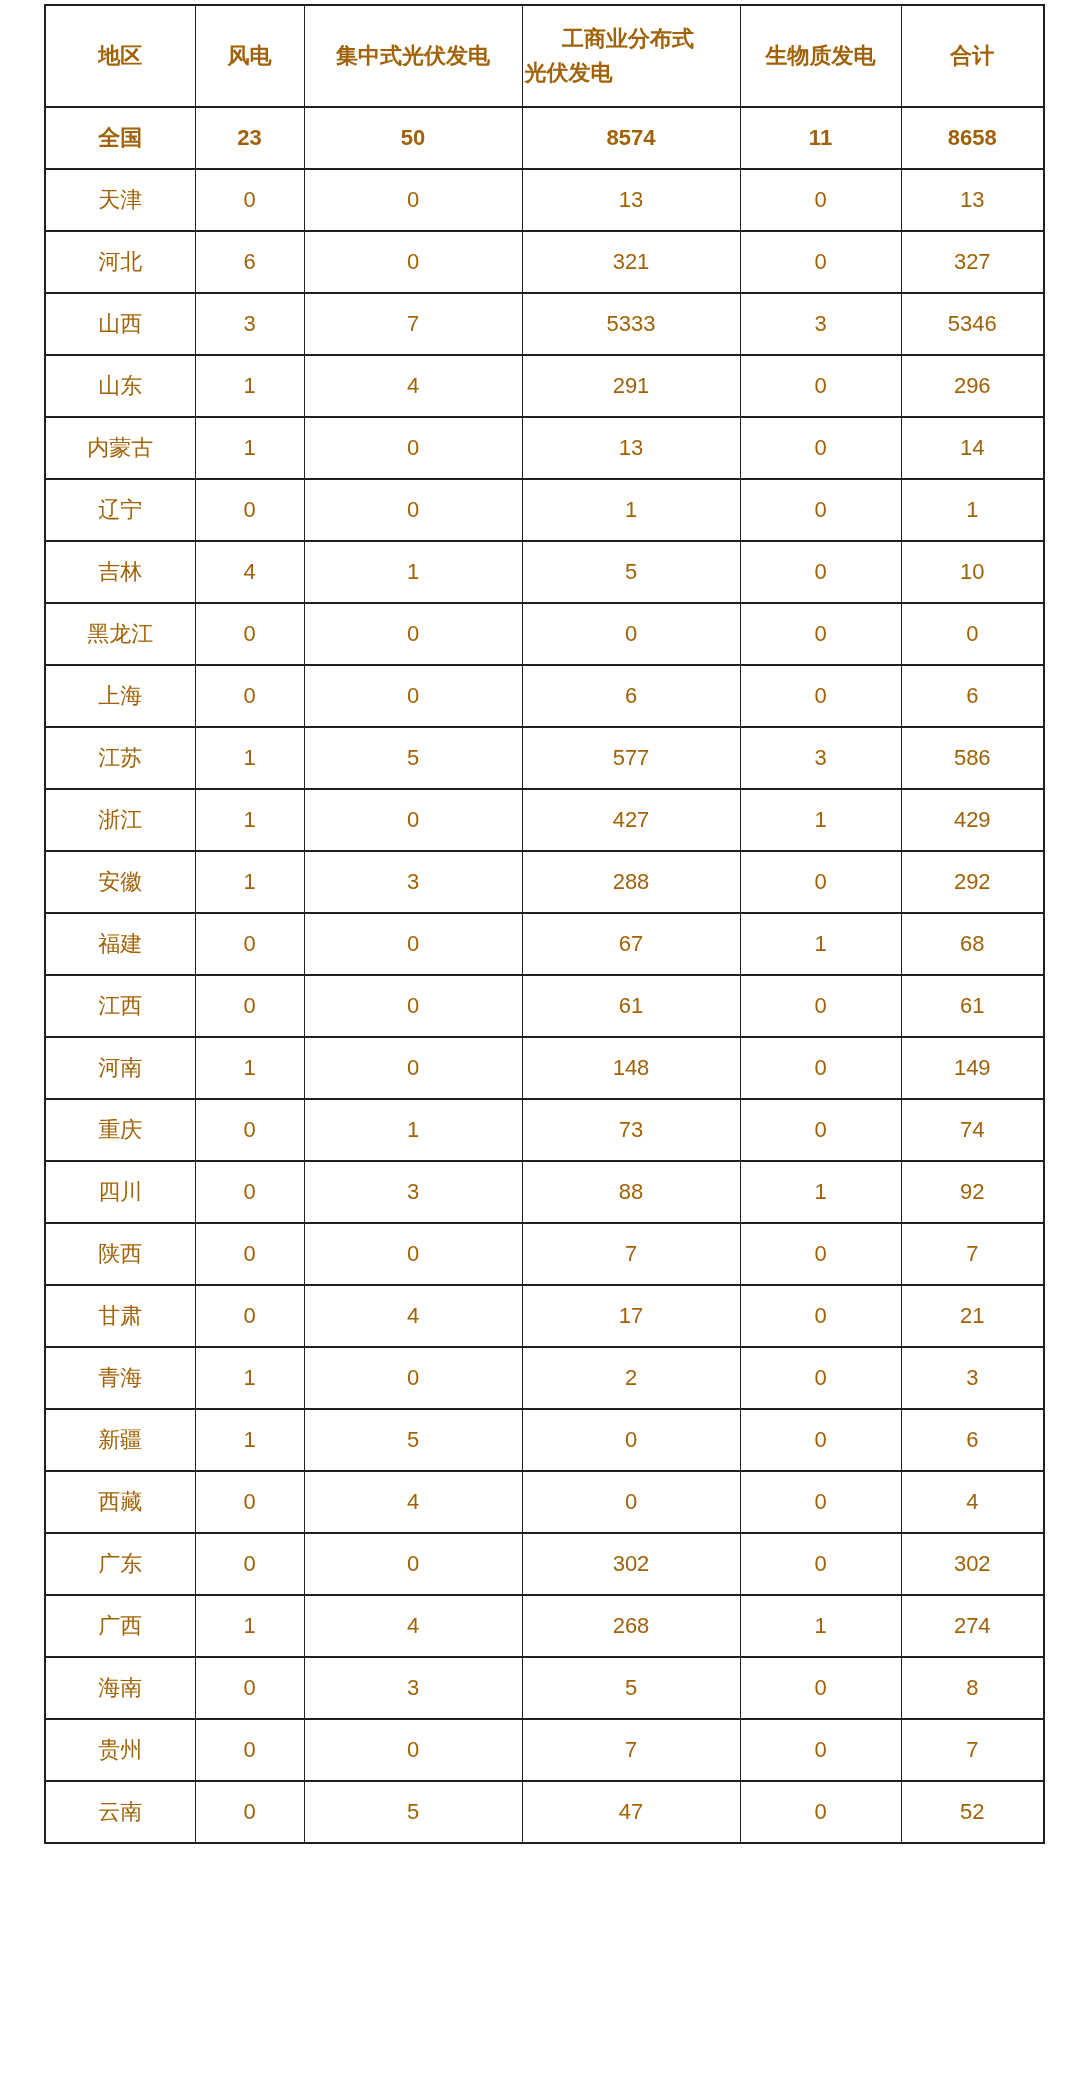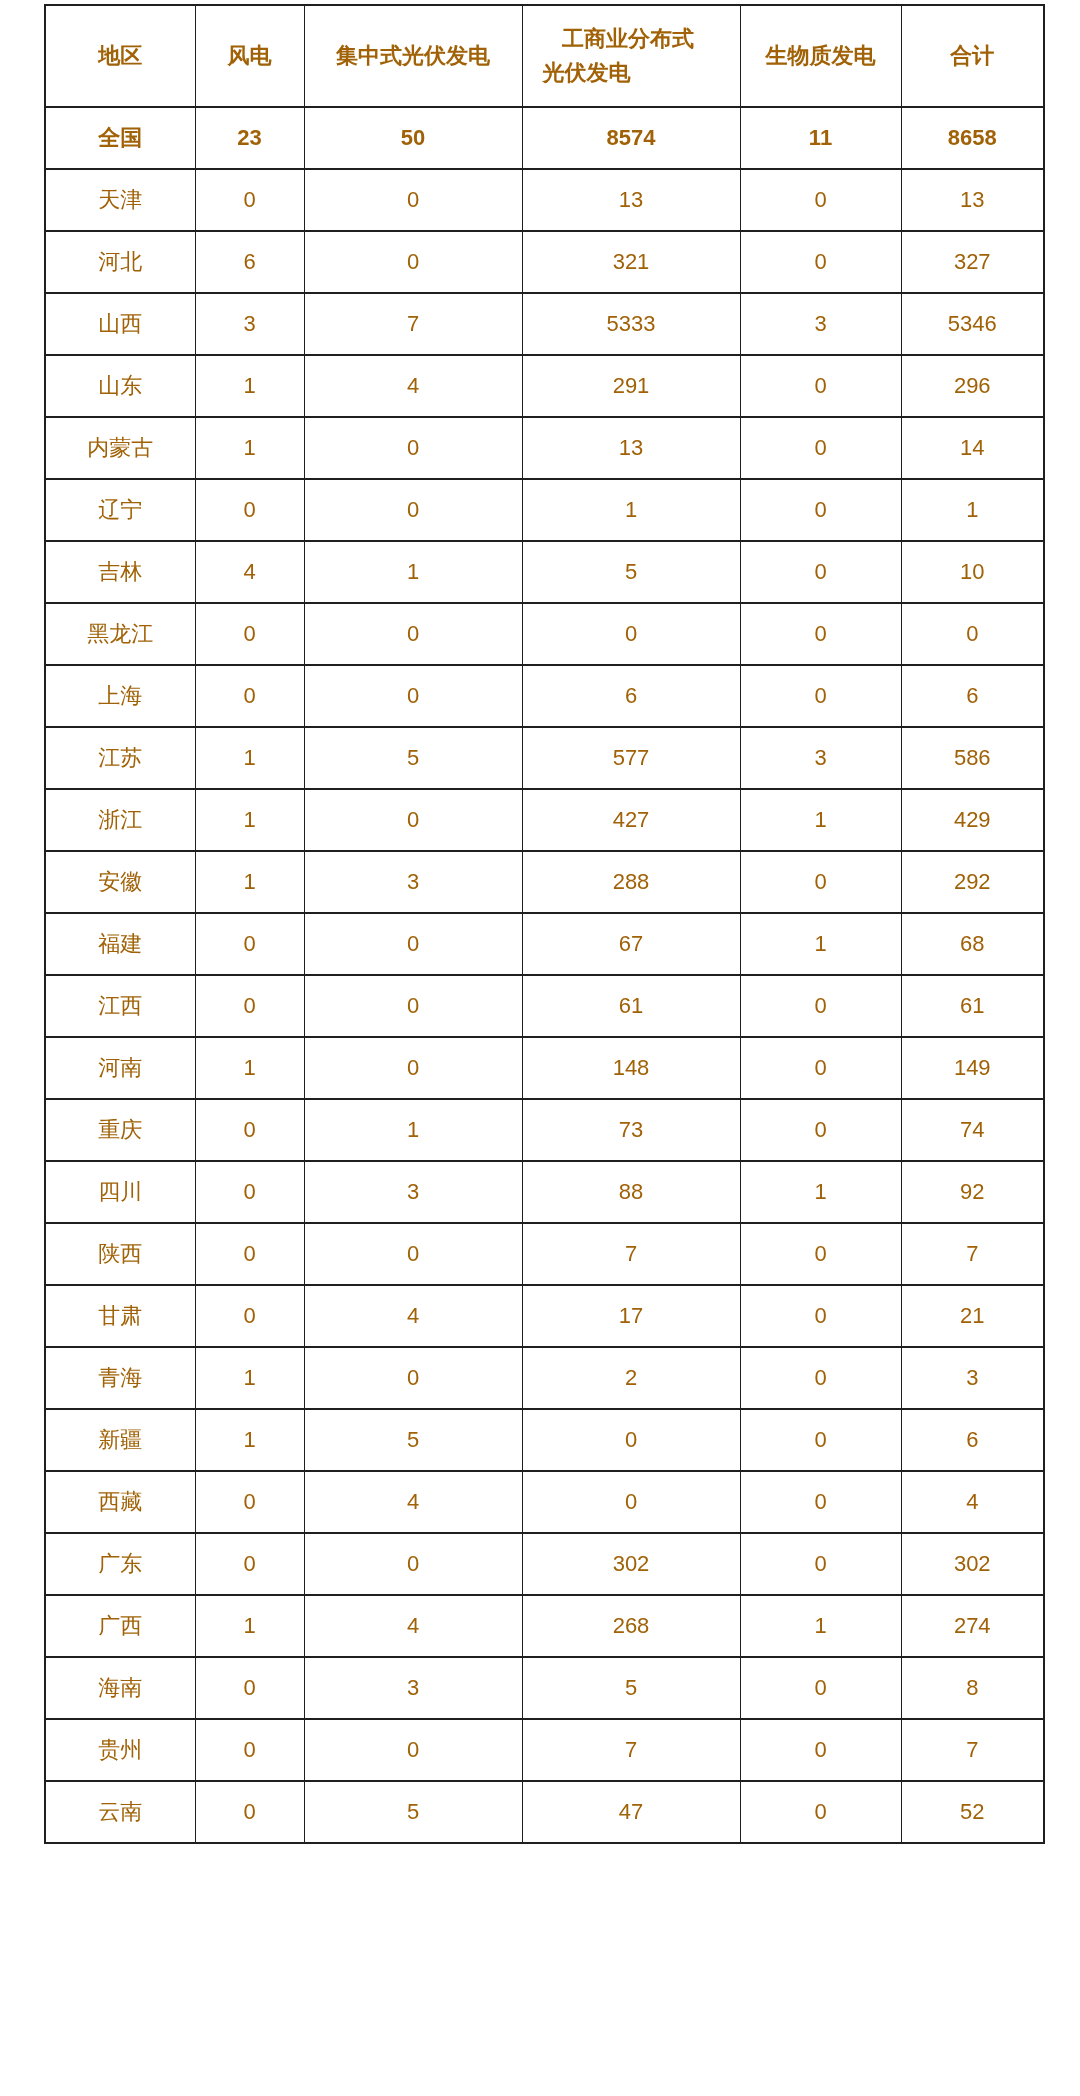--- a/index.html
+++ b/index.html
@@ -63,21 +63,21 @@
     justify-content: center;
     height: 100%;
     gap: 8px;
   }
   th.two-line .hdr-line1 {
     text-align: center;
     padding-right: 6px;
   }
   th.two-line .hdr-line2 {
     text-align: left;
-    padding-left: 20px;
+    padding-left: 2px;
   }
 </style>
 </head>
 <body>
 
 <div class="page">
   <table class="data-table">
     <colgroup>
       <col class="c1">
         <col class="c2">

